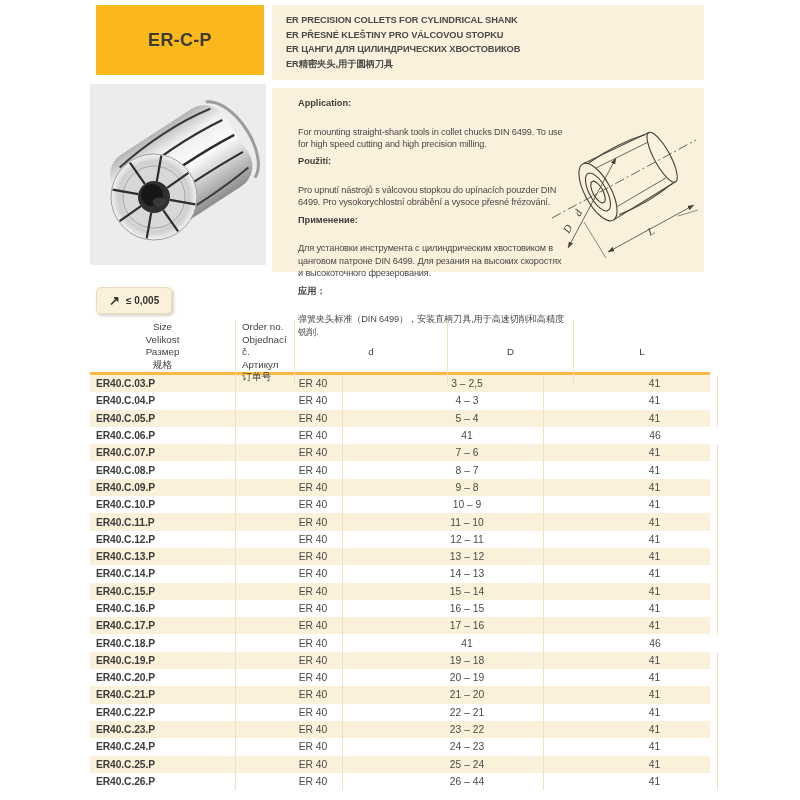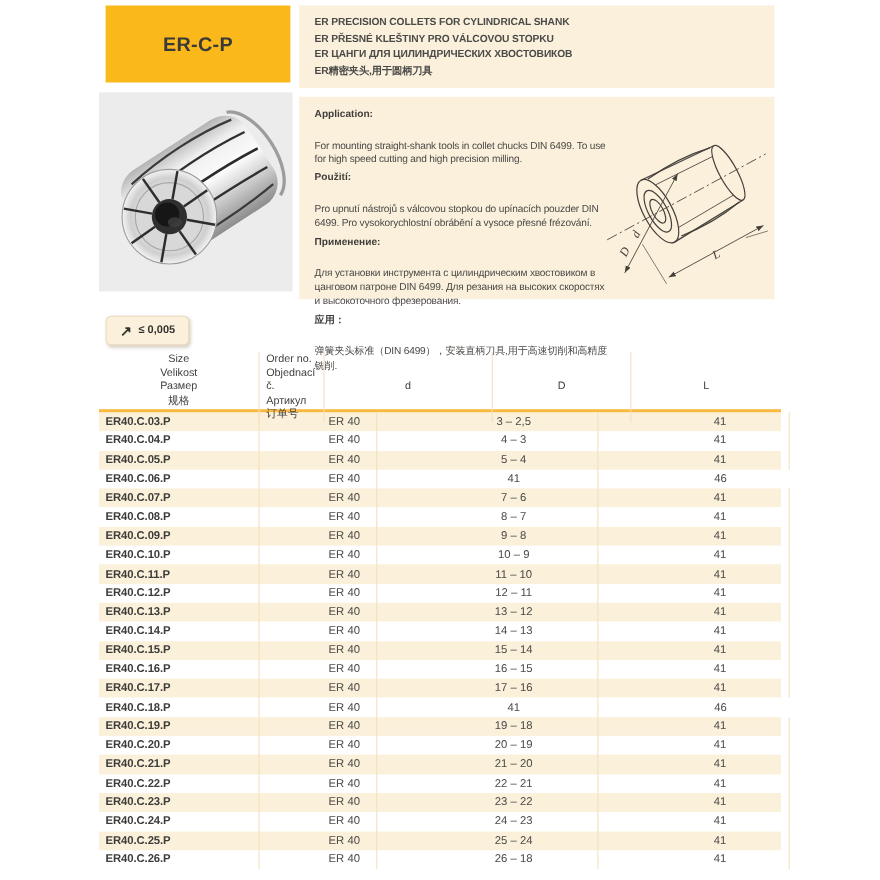--- a/index.html
+++ b/index.html
@@ -26,21 +26,21 @@
   }
   .header-box .hline{font-size:9.3px;font-weight:bold;line-height:14.7px;color:#4A4A48;letter-spacing:-.1px;white-space:nowrap;}
 
   
   .photo-box{left:90px;top:84px;width:176px;height:181px;background:#ECECEC;}
 
   
   .app-box{
     left:272px;top:88px;width:432px;height:184px;
     background:var(--panel-beige,#FAF0DC);
-    padding:9px 14px;position:absolute;
+    padding:9px 26px;position:absolute;
   }
   .app-text{width:268px;}
   .app-section{margin-bottom:5px;}
   .app-heading{font-weight:bold;font-size:9.2px;line-height:12.6px;color:#403E3B;}
   .app-body{font-size:9.2px;line-height:12.4px;letter-spacing:-.15px;color:#4A4846;margin-top:16px;}
   .tech-drawing{position:absolute;right:2px;top:24px;}
 
   
   .badge{
     left:96px;top:287px;height:27px;
@@ -370,18 +370,18 @@
       <div class="tr odd">
         <div class="td td0">ER40.C.25.P</div>
         <div class="td td1">ER 40</div>
         <div class="td td2">25 – 24</div>
         <div class="td td3">41</div>
         <div class="td td4">46</div>
       </div>
       <div class="tr even">
         <div class="td td0">ER40.C.26.P</div>
         <div class="td td1">ER 40</div>
-        <div class="td td2">26 – 18</div>
+        <div class="td td2">26 – 44</div>
         <div class="td td3">41</div>
         <div class="td td4">46</div>
       </div>
     </div>
 </div>
 
 </body></html>

